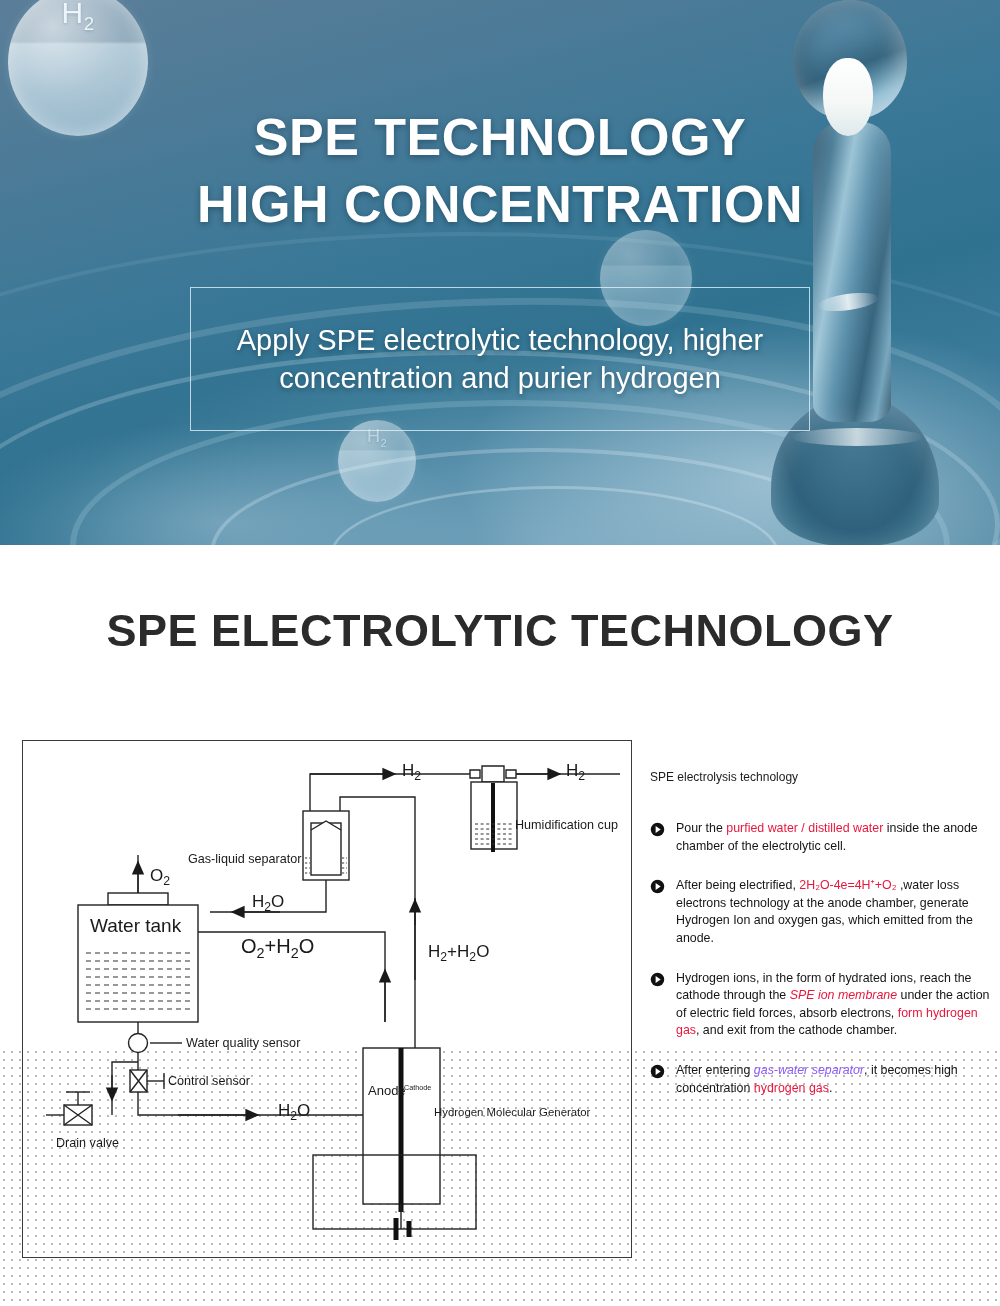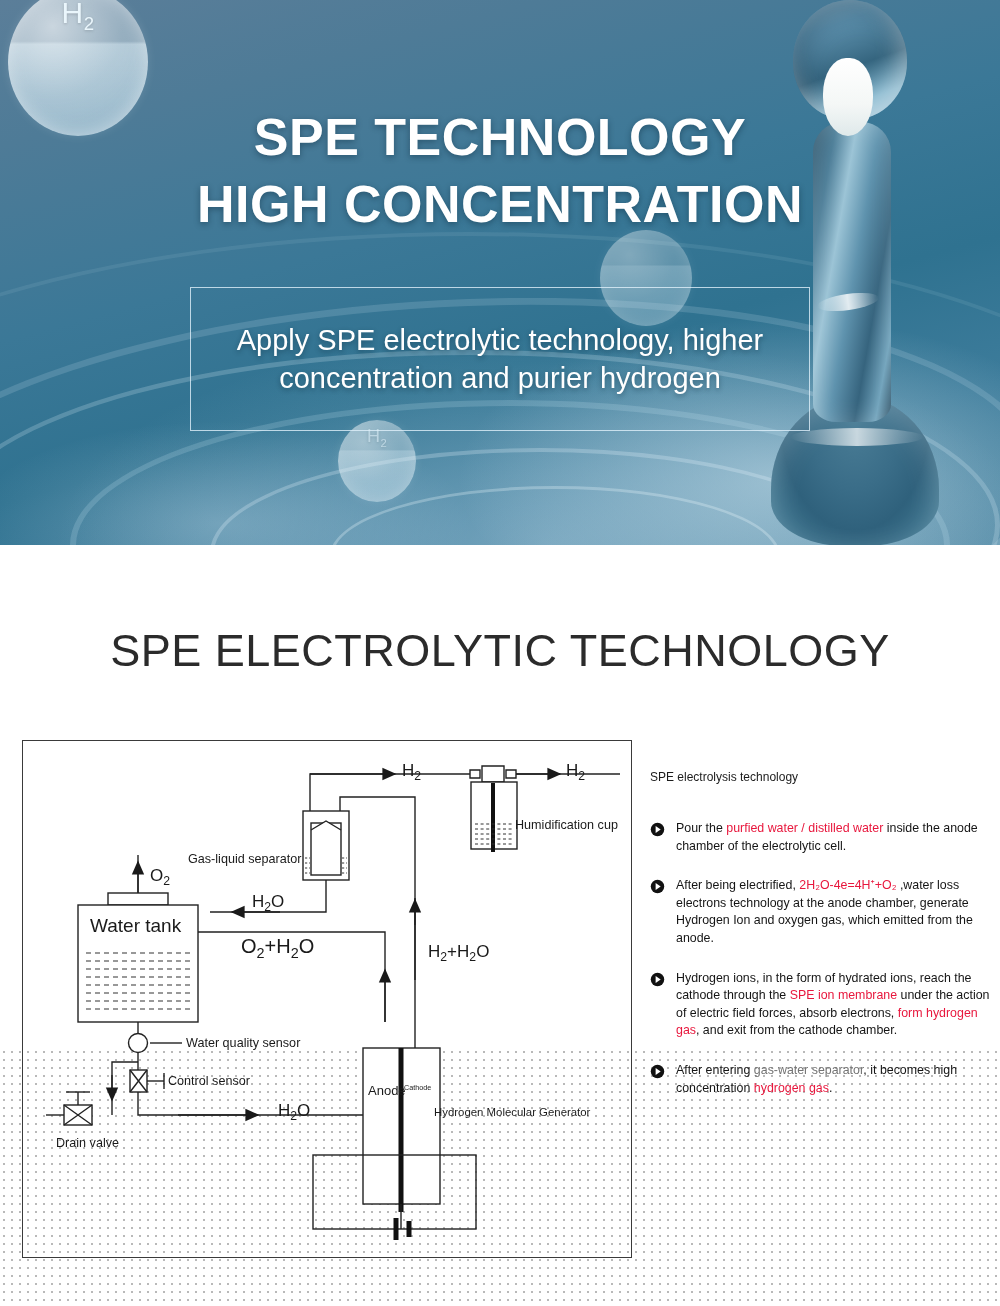--- a/index.html
+++ b/index.html
@@ -106,21 +106,21 @@
   }
   .hero-box-text{
     color:#ffffff; font-size:29px; line-height:1.32; text-align:center;
     padding:0 14px; text-shadow:0 2px 5px rgba(12,40,58,0.45);
   }
 
   
   .section-heading{
     position:absolute; left:0; top:605px; width:1000px;
     text-align:center; color:#2b2b2b;
-    font-size:45px; letter-spacing:0.5px; font-weight:400;margin-top:20px;
+    font-size:45px; letter-spacing:0.5px; font-weight:700;
   }
 
   
   .dotgrid{
     position:absolute; left:0; top:1048px; width:1000px; height:258px;
     background-image:radial-gradient(#b9b9b9 0.8px, transparent 0.9px);
     background-size:8px 8px;
     background-position:0 0;
   }
 
@@ -334,23 +334,23 @@
             <circle cx="8" cy="8" r="7.2" fill="#111"></circle>
             <path d="M6 4.3 L11.4 8 L6 11.7 Z" fill="#fff"></path>
           </svg></span>
         <div class="bullet-text"><span>After being electrified, </span><span class="hl" style="color: rgb(232, 23, 61);">2H₂O-4e=4H⁺+O₂</span><span> ,water loss electrons technology at the anode chamber, generate Hydrogen Ion and oxygen gas, which emitted from the anode.</span></div>
       </div>
       <div class="bullet-row">
         <span class="bullet-icon"><svg viewBox="0 0 16 16" width="15" height="15">
             <circle cx="8" cy="8" r="7.2" fill="#111"></circle>
             <path d="M6 4.3 L11.4 8 L6 11.7 Z" fill="#fff"></path>
           </svg></span>
-        <div class="bullet-text"><span>Hydrogen ions, in the form of hydrated ions, reach the cathode through the </span><span class="hl" style="color: rgb(232, 23, 61);">SPE ion membrane</span><span> under the action of electric field forces, absorb electrons, </span><span class="hl" style="color: rgb(232, 23, 61);">form hydrogen gas</span><span>, and exit from the cathode chamber.</span></div>
+        <div class="bullet-text"><span>Hydrogen ions, in the form of hydrated ions, reach the cathode through the </span><span class="hl" style="color: rgb(232, 23, 61); font-style: italic;">SPE ion membrane</span><span> under the action of electric field forces, absorb electrons, </span><span class="hl" style="color: rgb(232, 23, 61);">form hydrogen gas</span><span>, and exit from the cathode chamber.</span></div>
       </div>
       <div class="bullet-row">
         <span class="bullet-icon"><svg viewBox="0 0 16 16" width="15" height="15">
             <circle cx="8" cy="8" r="7.2" fill="#111"></circle>
             <path d="M6 4.3 L11.4 8 L6 11.7 Z" fill="#fff"></path>
           </svg></span>
-        <div class="bullet-text"><span>After entering </span><span class="hl" style="color: #737373;">gas-water separator</span><span>, it becomes high concentration </span><span class="hl" style="color: rgb(232, 23, 61);">hydrogen gas</span><span>.</span></div>
+        <div class="bullet-text"><span>After entering </span><span class="hl" style="color: #8b5cf6; font-style: italic;">gas-water separator</span><span>, it becomes high concentration </span><span class="hl" style="color: rgb(232, 23, 61);">hydrogen gas</span><span>.</span></div>
       </div>
     </div>
 </div>
 
 </body></html>

